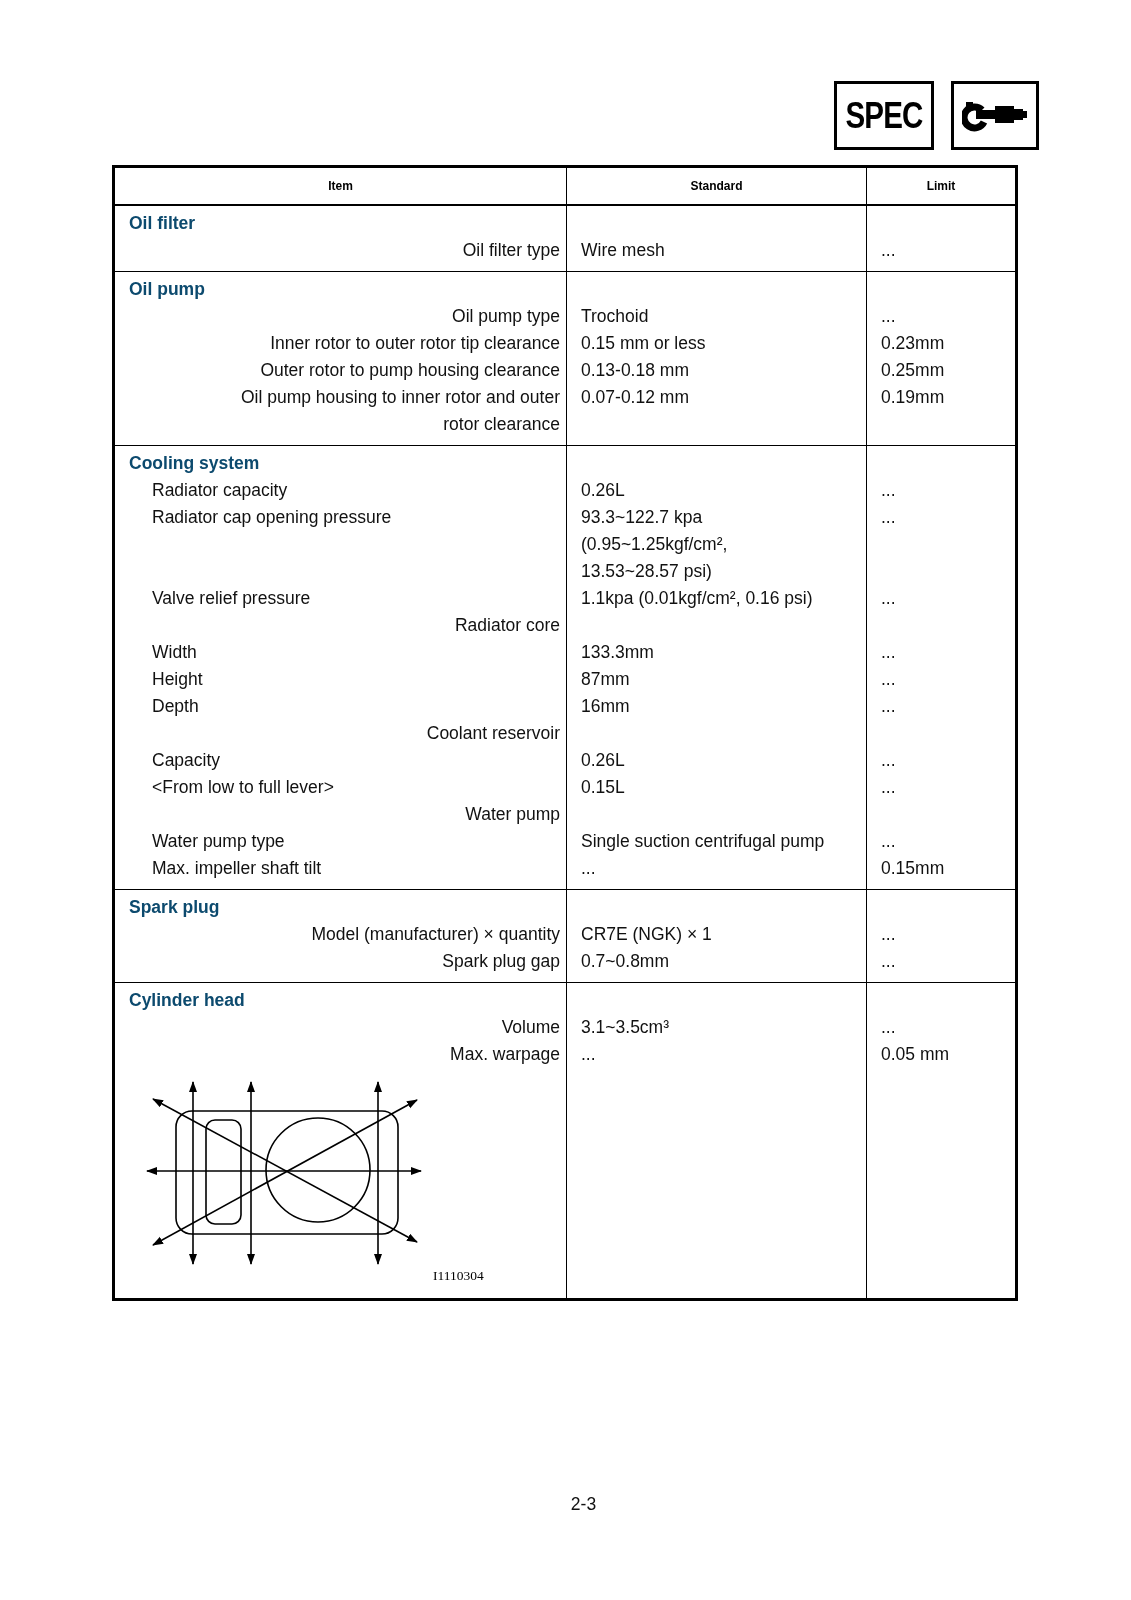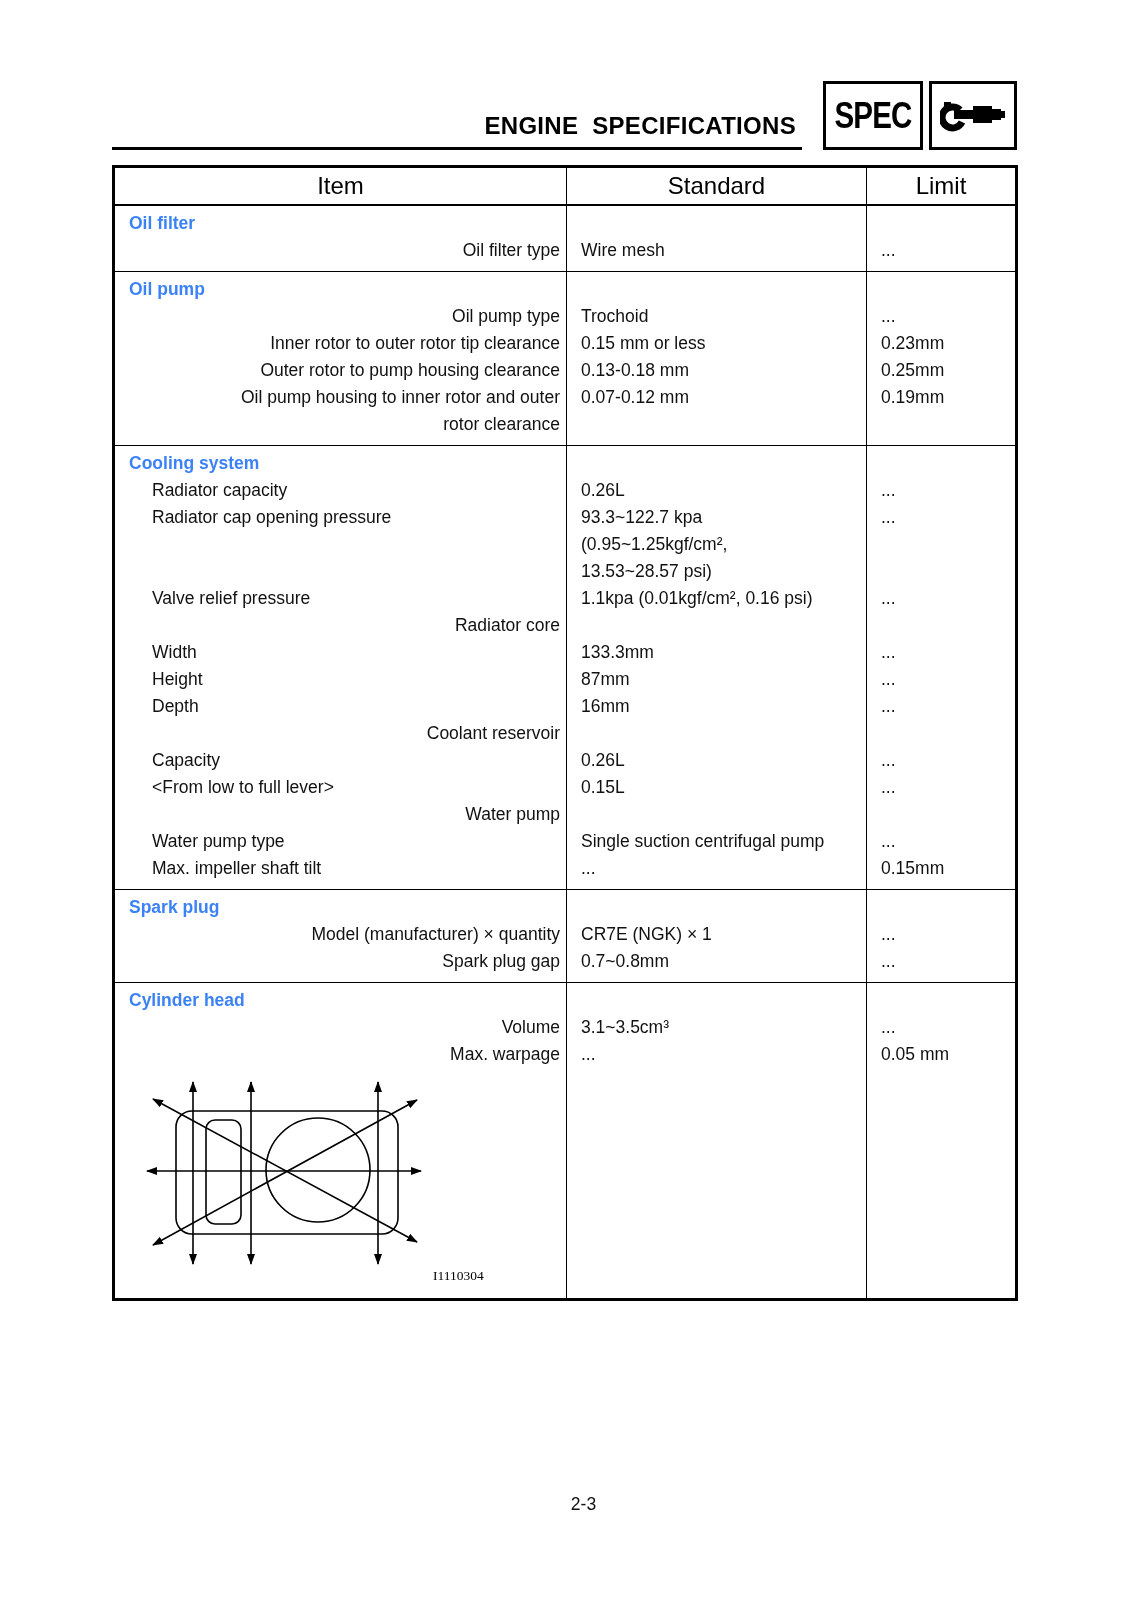--- a/index.html
+++ b/index.html
@@ -20,75 +20,72 @@
     display:flex;justify-content:flex-end;align-items:flex-end;
     padding:0 6px 7px 0;
   }
   .title-block h1{
     margin:0;font-size:24px;font-weight:bold;
     letter-spacing:0.3px;word-spacing:7px;color:#000;
   }
   .spec-badge{position:absolute;left:823px;top:81px;display:flex;gap:6px;}
   .spec-box,.icon-box{
     box-sizing:border-box;height:69px;border:3.5px solid #000;
-    display:flex;align-items:center;justify-content:center;background:#fff;
+    display:flex;align-items:center;justify-content:center;background:#fff;margin-left:11px;
   }
   .spec-box{width:100px;}
   .spec-box span{
     font-size:36px;font-weight:bold;letter-spacing:-1px;
     transform:scaleX(0.82);color:#000;
   }
   .icon-box{width:88px;}
   .icon-box svg{display:block;}
 
   
   .spec-table{
     position:absolute;left:112px;top:165px;width:903px;
     border-collapse:collapse;table-layout:fixed;
     border:3px solid #000;
   }
   .spec-table th{
     border:1.5px solid #000;border-bottom:2px solid #000;
-    height:36px;font-weight:normal;font-size:24px;padding:0;
+    height:36px;font-weight:bold;font-size:12px;padding:0;
     text-align:center;color:#000;
   }
   .spec-table td{
     border:1.5px solid #000;
     vertical-align:top;
     padding:4px 6px 7px 14px;
     overflow:hidden;
   }
   .line{
     height:27px;line-height:27px;font-size:17.5px;
     white-space:nowrap;color:#111;
   }
-  .bold{font-weight:bold;color:#3b82f6;}
+  .bold{font-weight:bold;color:#0c4a6e;}
   .ind1{padding-left:12px;text-align:right;}
   .ind2{padding-left:23px;}
 
   
   .figure-wrap{margin:4px 0 0 12px;}
   .oln{fill:none;stroke:#000;stroke-width:1.6px;}
   .arr{stroke:#000;stroke-width:1.6px;}
   .figlabel{font-family:"Liberation Serif","DejaVu Serif",serif;font-size:13.5px;fill:#000;}
 
   
   .footer{
     position:absolute;top:1494px;left:18px;width:100%;
     text-align:center;font-size:17.5px;color:#111;
   }
 </style>
 </head>
 <body>
 
 <div class="page">
 
-  <div class="title-block">
-    <h1>ENGINE  SPECIFICATIONS</h1>
-  </div>
 
   <div class="spec-badge">
     <div class="spec-box">
       <span>SPEC</span>
     </div>
     <div class="icon-box">
       <svg width="66" height="32" viewBox="0 0 66 32" aria-hidden="true">
         <path d="M20 10 A10.5 10.5 0 1 0 22 22" class="oln" style="stroke-width:7px"></path>
         <rect x="4" y="2" width="7" height="8" fill="#000"></rect>
         <rect x="14" y="10" width="30" height="9" fill="#000"></rect>

